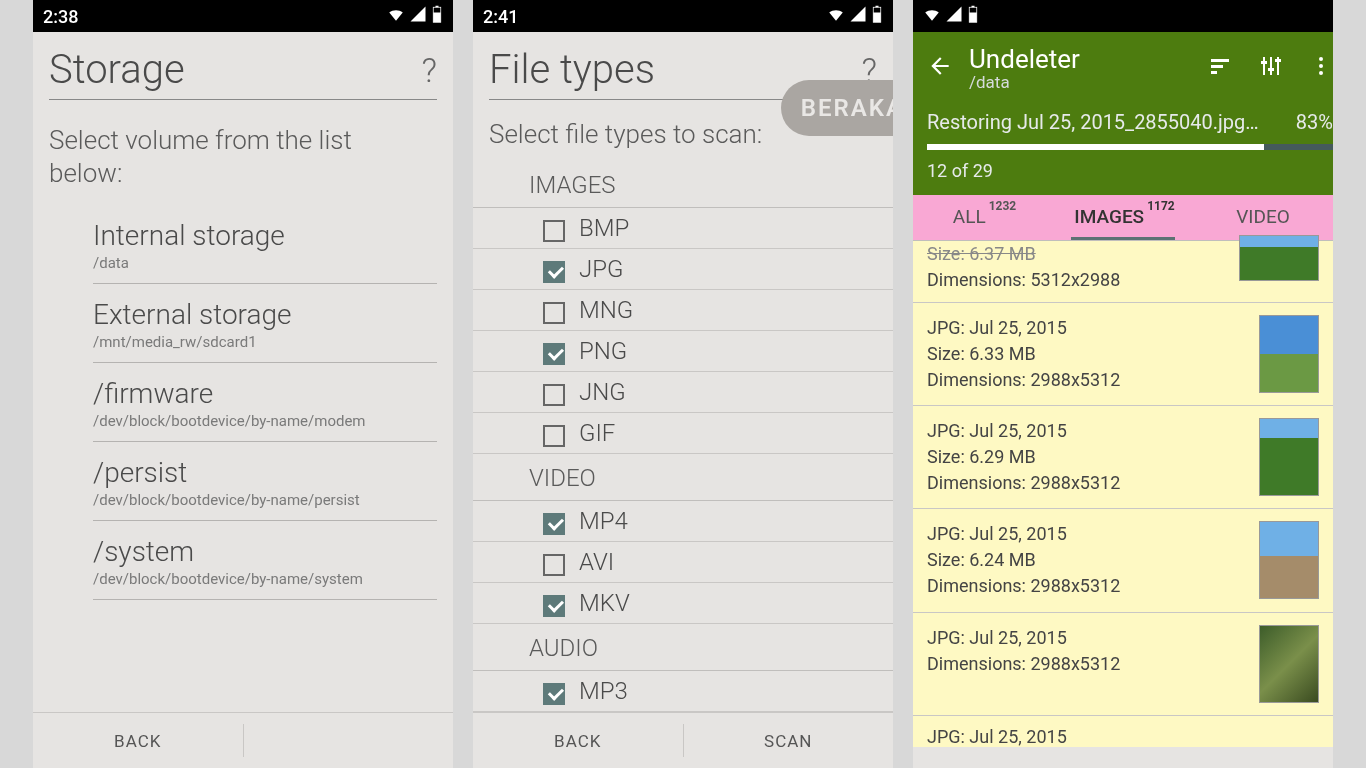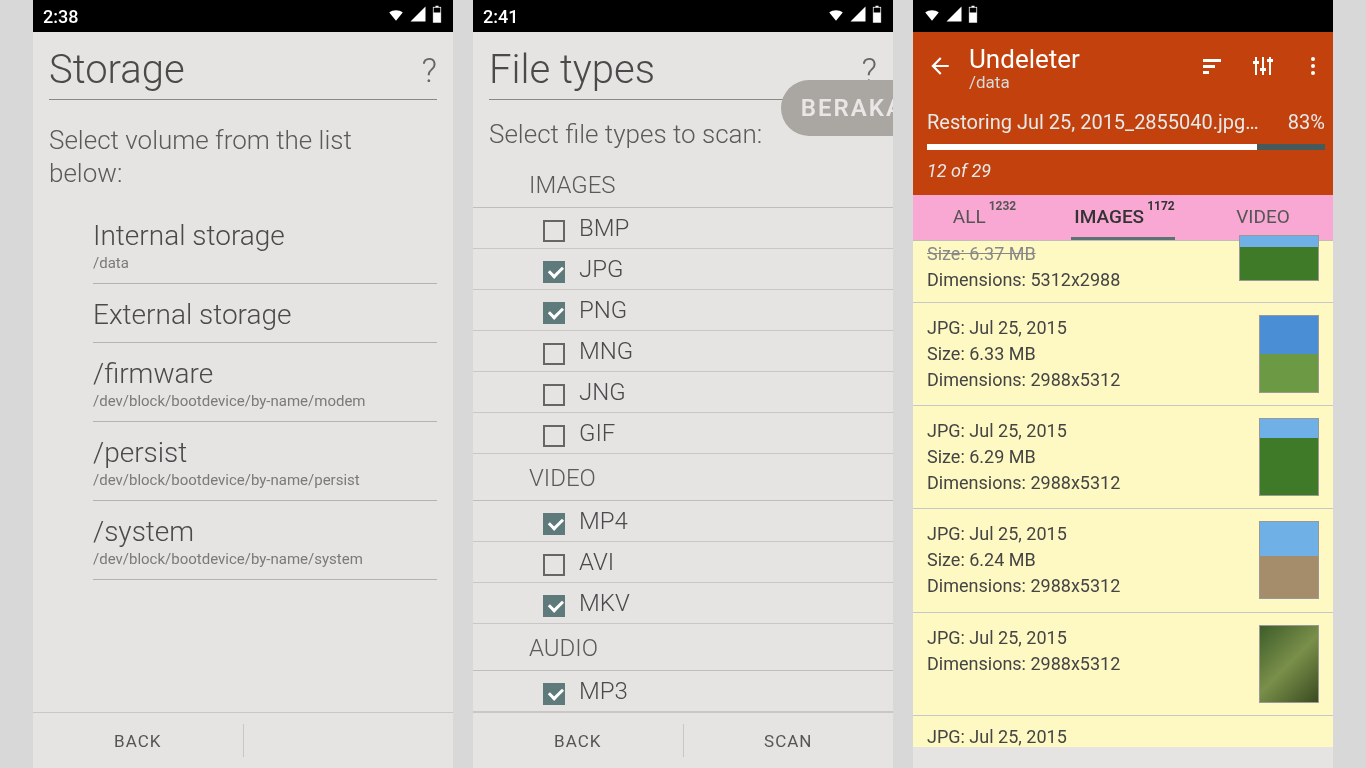--- a/index.html
+++ b/index.html
@@ -136,34 +136,34 @@
     color:#e9e7e5;
     font-size:24px;
     font-weight:600;
     letter-spacing:2px;
     padding:14px 20px;
     border-radius:28px;
   }
 
   
   .appbar {
-    background:#c2410c;
+    background:#4d7c0f;
     color:#fff;
-    padding:12px 8px 14px 14px;
+    padding:12px 0 14px 14px;
   }
   .appbar-top { display:flex; align-items:center; gap:16px; }
   .back-arrow svg { width:26px; height:26px; fill:#fff; }
   .app-title { font-size:26px; font-weight:400; }
   .app-sub { font-size:17px; color:#d5dbdb; margin-top:-2px; }
   .appbar-actions { margin-left:auto; display:flex; gap:26px; align-items:center; }
   .appbar-actions svg { width:24px; height:24px; fill:#fff; }
   .restore-row { margin-top:18px; display:flex; justify-content:space-between; font-size:20px; color:#e6eaea;}
   .progress { margin-top:10px; background:#455a5b; height:6px; width:100%; }
   .progress .bar { height:100%; background:#fff; width:83%; }
-  .counter { margin-top:10px; font-size:18px; color:#e6eaea;font-style:italic; }
+  .counter { margin-top:10px; font-size:18px; color:#e6eaea; }
 
   .tabs {
     display:flex;
     background:#f9a8d4;
     border-bottom:1px solid #c0bebc;
     font-size:19px;
     color:#555;
   }
   .tab { flex:1; text-align:center; padding:10px 0 12px 0; position:relative; }
   .tab sup { font-size:12px; font-weight:700; position:relative; top:-6px; left:3px;}
@@ -222,20 +222,21 @@
   <div class="title-underline"></div>
   <div class="subtitle">Select volume from the list below:</div>
 
   <div class="vol-list" id="vol-list">
       <div class="vol-item">
         <div class="vol-name">Internal storage</div>
                  <div class="vol-path">/data</div>
       </div>
       <div class="vol-item">
         <div class="vol-name">External storage</div>
+                 <div class="vol-path">/mnt/media_rw/sdcard1</div>
       </div>
       <div class="vol-item">
         <div class="vol-name">/firmware</div>
                  <div class="vol-path">/dev/block/bootdevice/by-name/modem</div>
       </div>
       <div class="vol-item">
         <div class="vol-name">/persist</div>
                  <div class="vol-path">/dev/block/bootdevice/by-name/persist</div>
       </div>
       <div class="vol-item">
@@ -280,26 +281,26 @@
       <div class="ft-cat">IMAGES</div>
       <div class="ft-item">
         <span class="chk"></span>
                      <span>BMP</span>
       </div>
       <div class="ft-item">
         <span class="chk checked"></span>
                      <span>JPG</span>
       </div>
       <div class="ft-item">
-        <span class="chk checked"></span>
-                     <span>PNG</span>
-      </div>
-      <div class="ft-item">
         <span class="chk"></span>
                      <span>MNG</span>
+      </div>
+      <div class="ft-item">
+        <span class="chk checked"></span>
+                     <span>PNG</span>
       </div>
       <div class="ft-item">
         <span class="chk"></span>
                      <span>JNG</span>
       </div>
       <div class="ft-item">
         <span class="chk"></span>
                      <span>GIF</span>
       </div>
       <div class="ft-cat">VIDEO</div>

